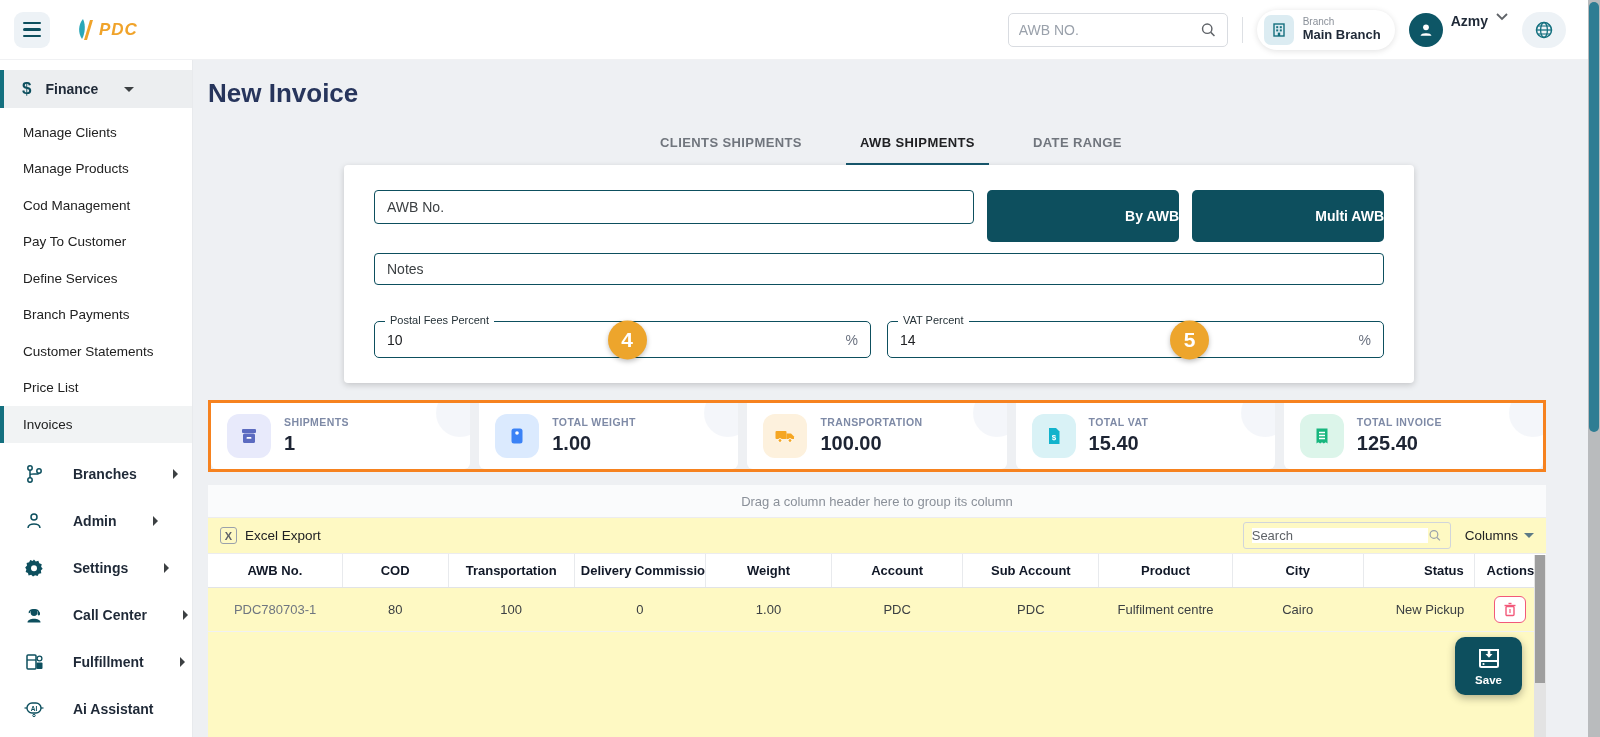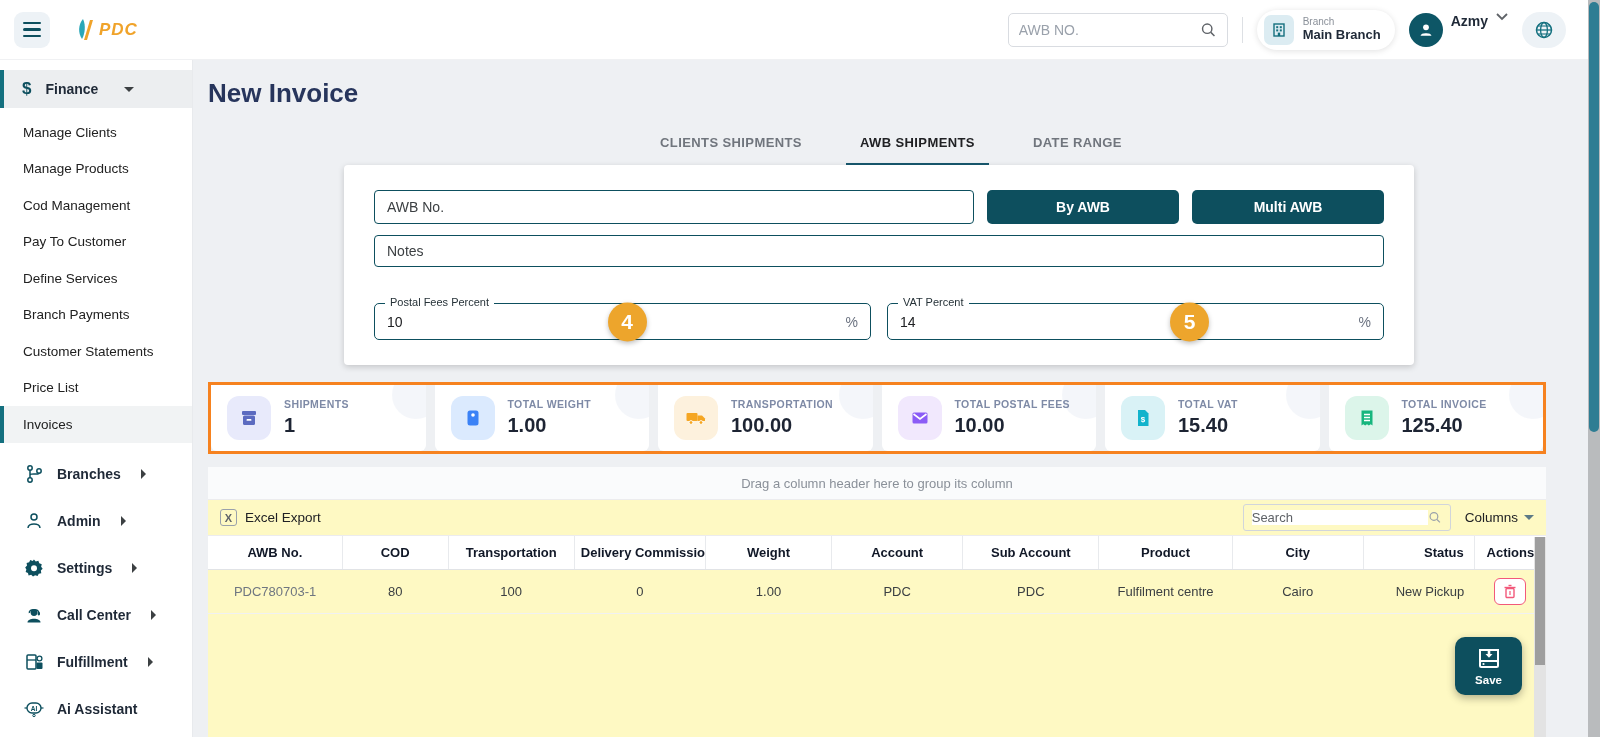--- a/index.html
+++ b/index.html
@@ -44,43 +44,43 @@
   .finance-head .dollar { font-size:17px; font-weight:bold; color:#0d4f5e; }
   .finance-head .fin-label { font-size:14px; font-weight:bold; color:#1f2937; }
   .caret-down { width:0; height:0; border-left:5px solid transparent; border-right:5px solid transparent;
     border-top:5px solid #3c4043; margin-left:12px; }
   .fin-items { list-style:none; margin-top:6px; }
   .fin-items li { height:36.5px; display:flex; align-items:center; padding-left:23px;
     font-size:13.5px; color:#212121; cursor:pointer; position:relative; }
   .fin-items li.active { background:#f1f3f4; }
   .fin-items li.active::before { content:""; position:absolute; left:0; top:0; bottom:0; width:4px; background:#14707f; }
   .side-groups { list-style:none; margin-top:8px; }
-  .side-groups li { height:47px; display:flex; align-items:center; padding-left:23px; gap:12px; cursor:pointer; }
+  .side-groups li { height:47px; display:flex; align-items:center; padding-left:23px; gap:28px; cursor:pointer; }
   .side-groups .glabel { font-size:14px; font-weight:bold; color:#1f2937; }
   .chev-right { width:0; height:0; border-top:5px solid transparent; border-bottom:5px solid transparent;
     border-left:5px solid #3c4043; margin-left:8px; }
   .gicon { width:22px; display:flex; justify-content:center; color:#0d4f5e; }
 
   
   .main { position:absolute; top:60px; left:194px; right:12px; bottom:0; background:#eef0f3; overflow:hidden; }
   .page-title { font-size:26px; font-weight:bold; color:#27355c; margin:18px 0 0 14px; }
 
   .tabs { display:flex; justify-content:center; gap:30px; margin-top:26px; }
   .tab { font-size:13px; font-weight:bold; letter-spacing:.4px; color:#70757d; padding:0 14px 13px;
     cursor:pointer; border-bottom:2px solid transparent; }
   .tab.active { color:#202124; border-bottom-color:#16556a; }
 
   .form-card { background:#fff; border-radius:4px; margin:0 0 0 150px; width:1070px;
     padding:25px 30px 25px 30px; box-shadow:0 2px 6px rgba(0,0,0,.18); }
   .form-row1 { display:flex; gap:13px; }
   .awb-input { flex:1; height:34px; border:1px solid #0d4f5e; border-radius:4px; padding:0 12px;
     font-size:14px; color:#202124; font-family:"Liberation Sans",sans-serif; outline:none; }
   .awb-input::placeholder, .notes-input::placeholder { color:#3c4043; }
-  .teal-btn { width:192px; height:34px; background:#0d4f5e; color:#fff; font-size:14px; font-weight:bold;
-    border:none; border-radius:5px; cursor:pointer; font-family:"Liberation Sans",sans-serif; }
+  .teal-btn { width:192px; height:52px; background:#0d4f5e; color:#fff; font-size:14px; font-weight:bold;
+    border:none; border-radius:5px; cursor:pointer; font-family:"Liberation Sans",sans-serif;text-align:right; }
   .notes-input { width:100%; height:32px; border:1px solid #0d4f5e; border-radius:4px; padding:0 12px;
     font-size:14px; margin-top:11px; outline:none; font-family:"Liberation Sans",sans-serif; color:#202124; }
   .pct-row { display:flex; gap:16px; margin-top:10px; }
   .pct-field { flex:1; border:1px solid #0d4f5e; border-radius:5px; position:relative;
     height:37px; display:flex; align-items:center; padding:0 12px;margin-top:26px; }
   .pct-legend { position:absolute; top:-8px; left:10px; background:#fff; font-size:11px;
     color:#263238; padding:0 5px; }
   .pct-value { font-size:14px; color:#202124; flex:1; border:none; outline:none;
     font-family:"Liberation Sans",sans-serif; }
   .pct-suffix { font-size:14px; color:#6b7280; }
@@ -367,32 +367,20 @@
         <svg width="22" height="22" viewBox="0 0 22 22">
           <rect x="1.5" y="6" width="11" height="8" rx="1" fill="currentColor"></rect>
           <path d="M12.5 8.5 H17 L20 11.5 V14 H12.5 Z" fill="currentColor"></path>
           <circle cx="6" cy="15.5" r="1.9" fill="currentColor" stroke="#fff" stroke-width=".9"></circle>
           <circle cx="16" cy="15.5" r="1.9" fill="currentColor" stroke="#fff" stroke-width=".9"></circle>
         </svg>
       </span>
       <span class="stat-texts">
         <span class="stat-label">TRANSPORTATION</span>
         <span class="stat-value">100.00</span>
-      </span>
-    </div>
-    <div class="stat-card">
-      <span class="stat-icon ic-postal">
-        <svg width="20" height="20" viewBox="0 0 20 20">
-          <rect x="2.5" y="4.5" width="15" height="11" rx="1.5" fill="currentColor"></rect>
-          <path d="M3.5 6 L10 11 L16.5 6" fill="none" stroke="#fff" stroke-width="1.6"></path>
-        </svg>
-      </span>
-      <span class="stat-texts">
-        <span class="stat-label">TOTAL POSTAL FEES</span>
-        <span class="stat-value">10.00</span>
       </span>
     </div>
     <div class="stat-card">
       <span class="stat-icon ic-vat">
         <svg width="20" height="20" viewBox="0 0 20 20">
           <path d="M5 2 H12 L15.5 5.5 V18 H5 Z" fill="currentColor"></path>
           <text x="10" y="13.5" font-size="8" font-weight="bold" fill="#fff" text-anchor="middle" font-family="Liberation Sans, sans-serif">$</text>
         </svg>
       </span>
       <span class="stat-texts">

